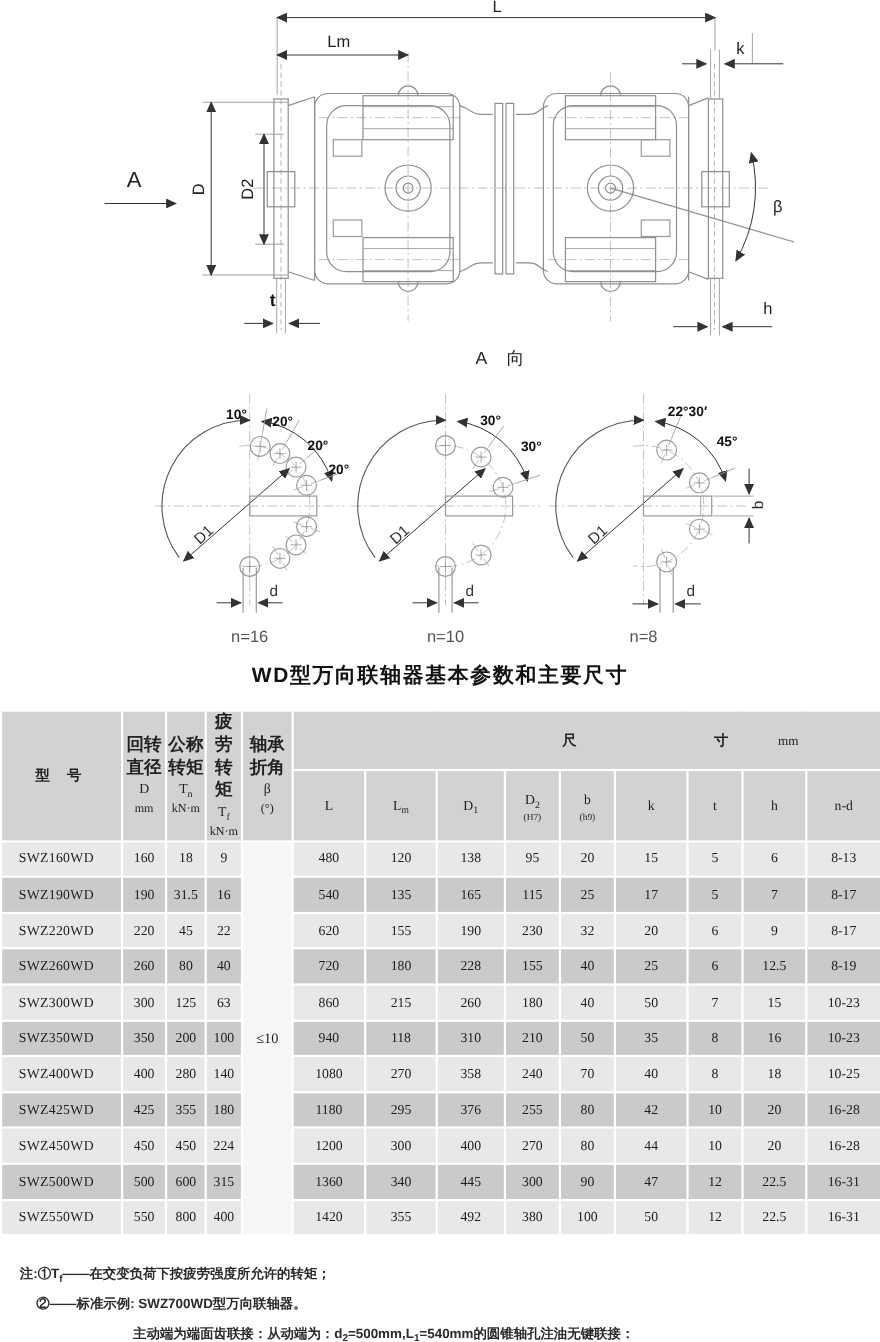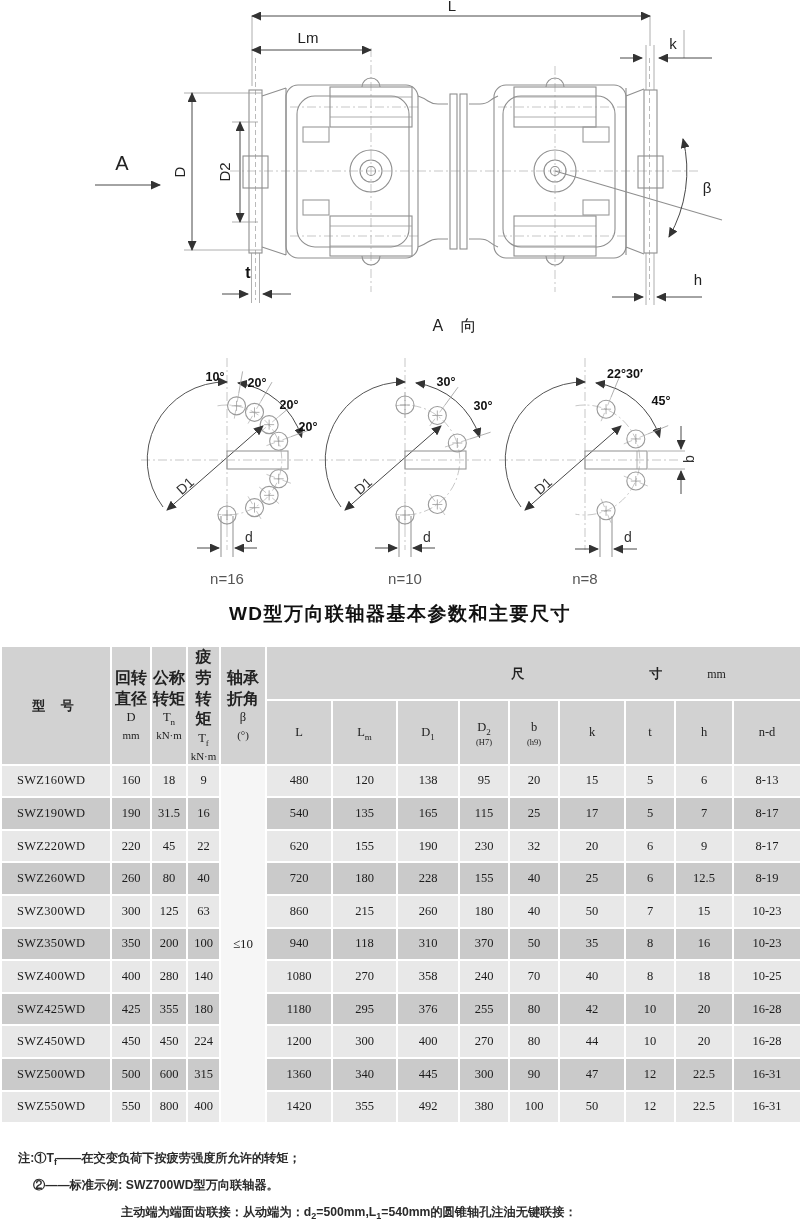--- a/index.html
+++ b/index.html
@@ -486,21 +486,21 @@
           <td>10-23</td>
         </tr>
         <tr>
           <td class="model">SWZ350WD</td>
           <td>350</td>
           <td>200</td>
           <td>100</td>
           <td>940</td>
           <td>118</td>
           <td>310</td>
-          <td>370</td>
+          <td>210</td>
           <td>50</td>
           <td>35</td>
           <td>8</td>
           <td>16</td>
           <td>10-23</td>
         </tr>
         <tr>
           <td class="model">SWZ400WD</td>
           <td>400</td>
           <td>280</td>

